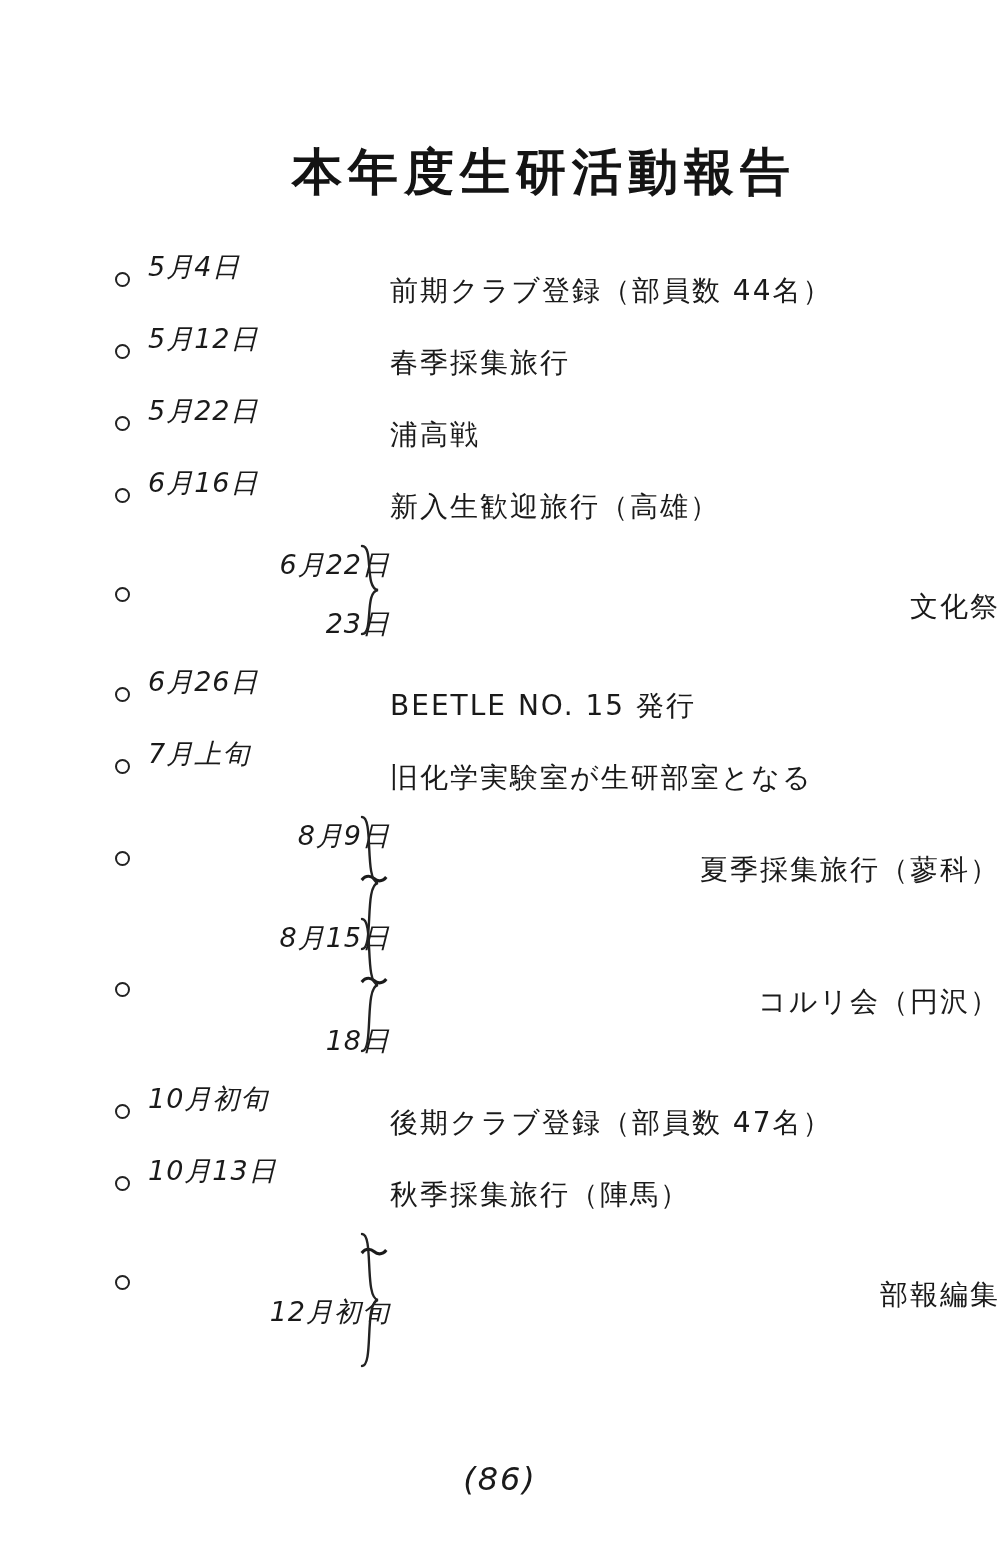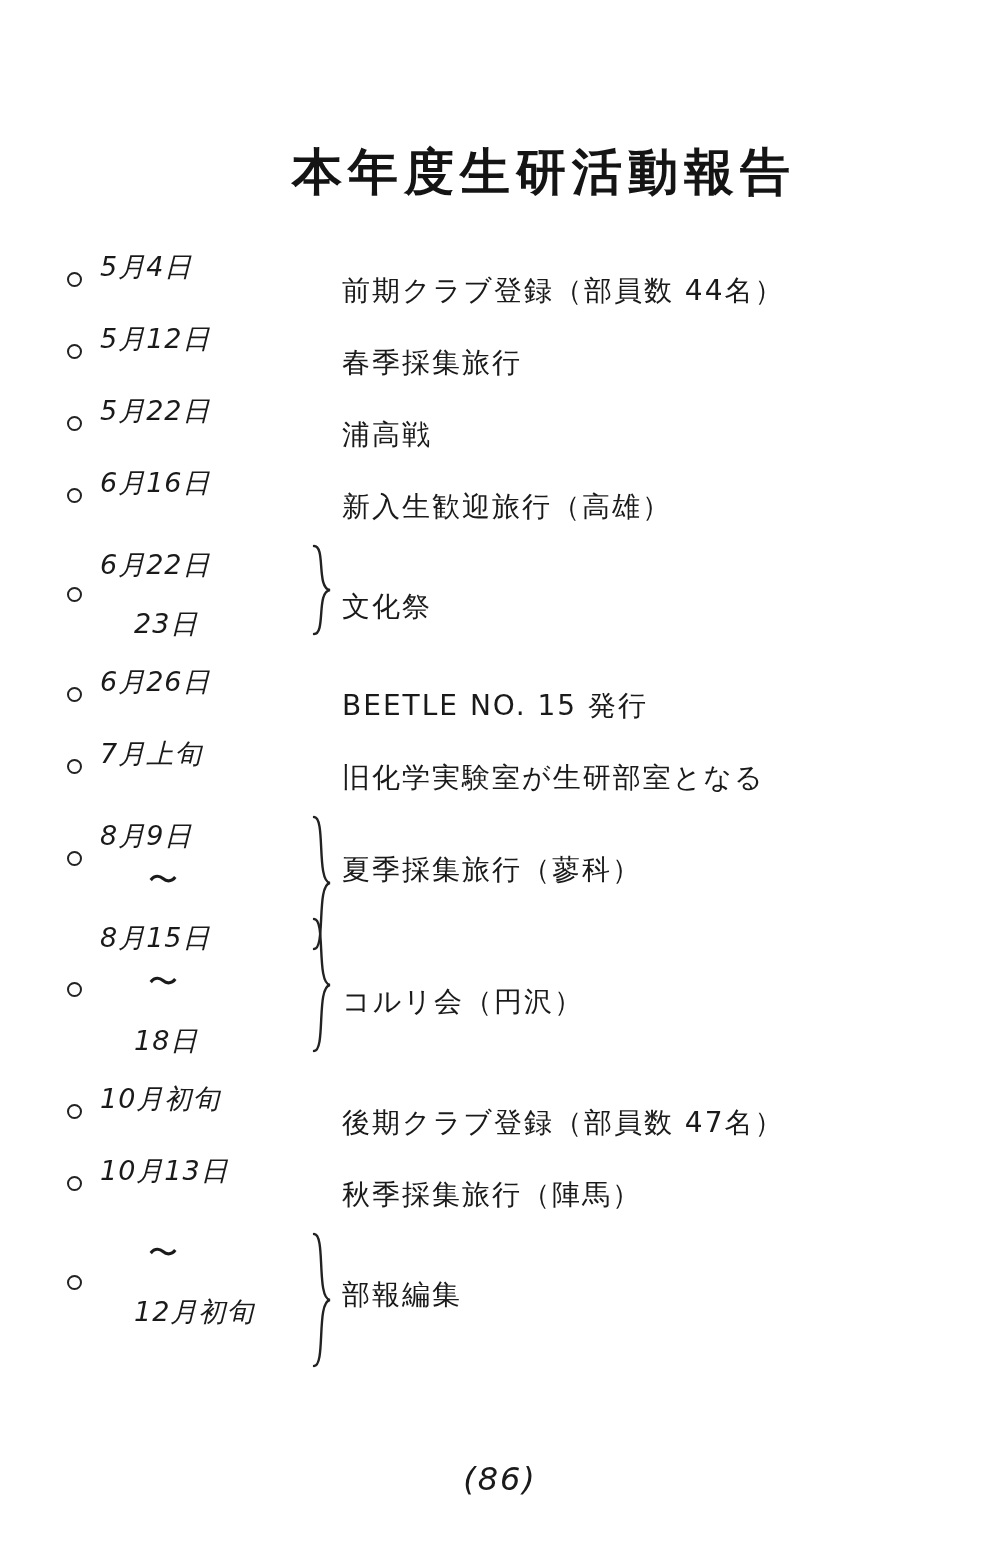--- a/index.html
+++ b/index.html
@@ -42,20 +42,21 @@
     position: absolute;
     top: 245px;
     left: 0;
     width: 1000px;
   }
   .entry {
     position: relative;
     display: flex;
     align-items: flex-start;
     margin-bottom: 4px;
+    padding-left: 48px;
   }
   .bullet-col {
     width: 36px;
     flex: 0 0 36px;
     display: flex;
     justify-content: center;
     align-items: center;
     padding-left: 56px;
   }
   .bullet {
@@ -96,20 +97,21 @@
   }
 
   
   .entry.single .bullet-col { align-self: center; }
   .entry.single .desc-col { align-self: center; }
 
   
   .entry.multi {
     margin-top: 14px;
     margin-bottom: 14px;
+    text-align: right;
   }
   .entry.multi .bullet-col,
   .entry.multi .desc-col {
     align-self: center;
   }
   .brace {
     position: absolute;
     right: 6px;
     top: 0;
     height: 100%;

